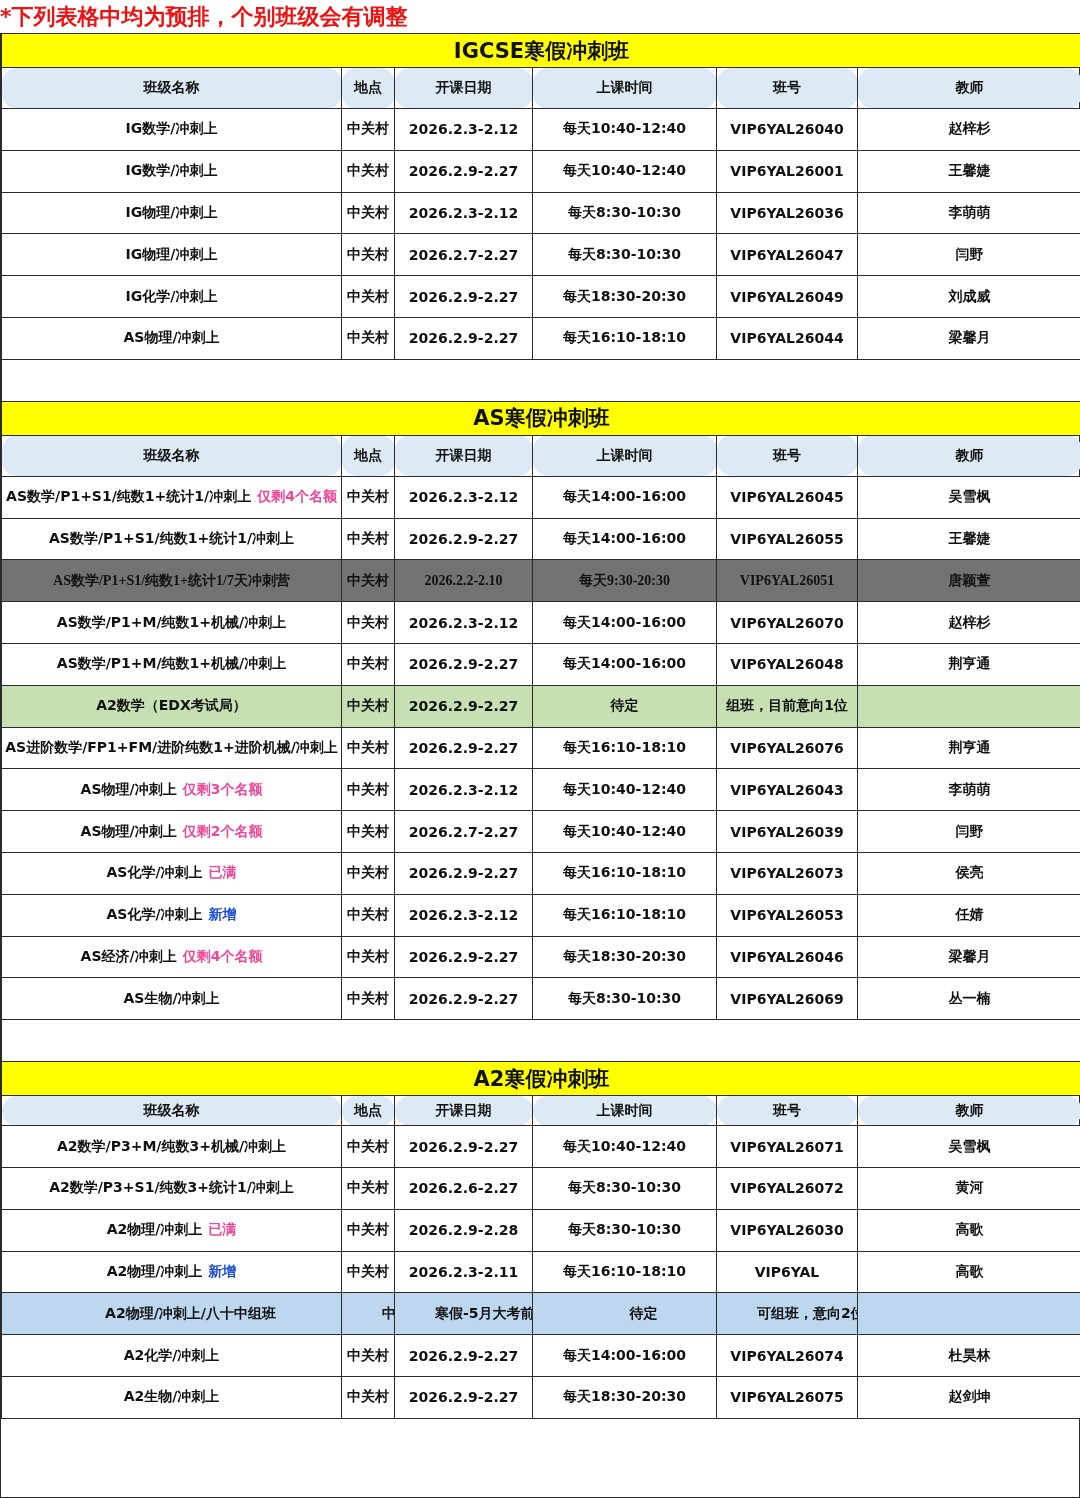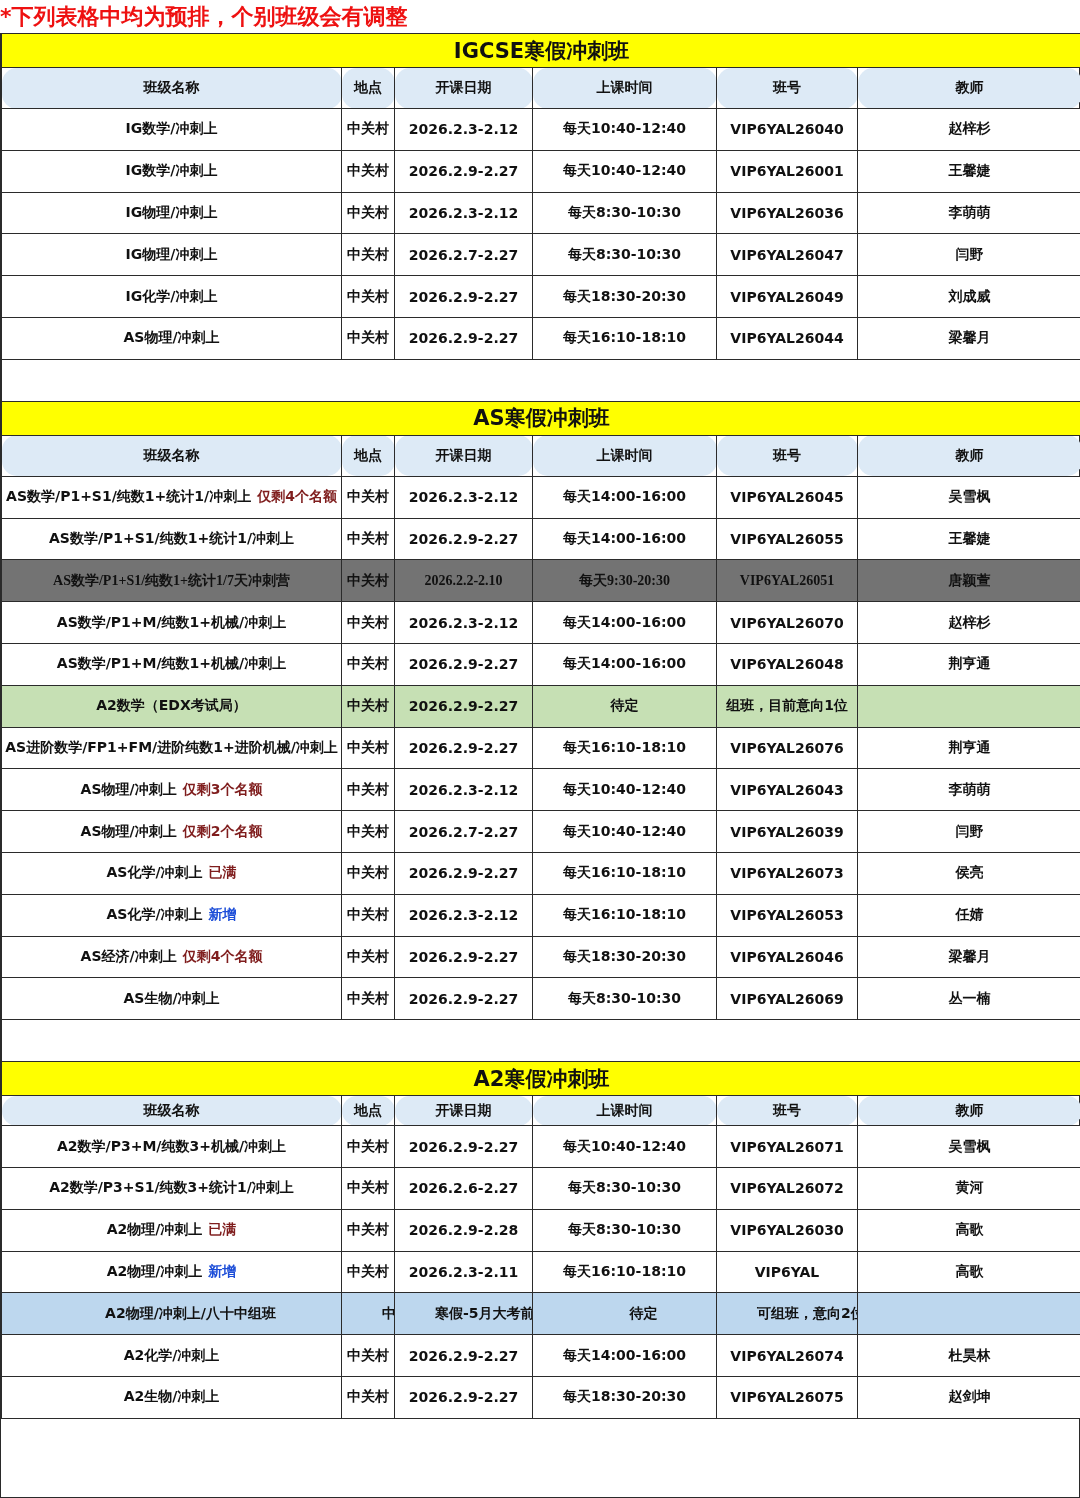--- a/index.html
+++ b/index.html
@@ -32,21 +32,21 @@
                     border-top: 1.5px solid #2a2a2a; border-bottom: 1.5px solid #2a2a2a; margin-left: 9px; }
     tr.head td { background: #ddeaf6; height: 41px; font-size: 14px; border-radius: 15px; }
     tr.row td { height: 41.8px; background: #ffffff; }
     tr.row.salmon td { background: #737373; font-family: Liberation Serif, serif; }
     tr.row.green td { background: #c6e0b4; }
     tr.row.blue td { background: #bdd7ee; padding-left: 40px; }
     tr.spacer td { height: 42px; background: #ffffff; border-left: none; border-right: none; }
     tr.spacer td.full { border-left: 1px solid #2b2b2b; border-right: 1px solid #2b2b2b; }
 
     .tag { margin-left: 6px; }
-    .tag.red { color: #7f1d1d; }
+    .tag.red { color: #ec4899; }
     .tag.green { color: #1d4ed8; }
   </style>
 </head>
 <body>
 
 <div class="notice">*下列表格中均为预排，个别班级会有调整</div>
 
 <div class="sheet">
   <table>
     <colgroup>

